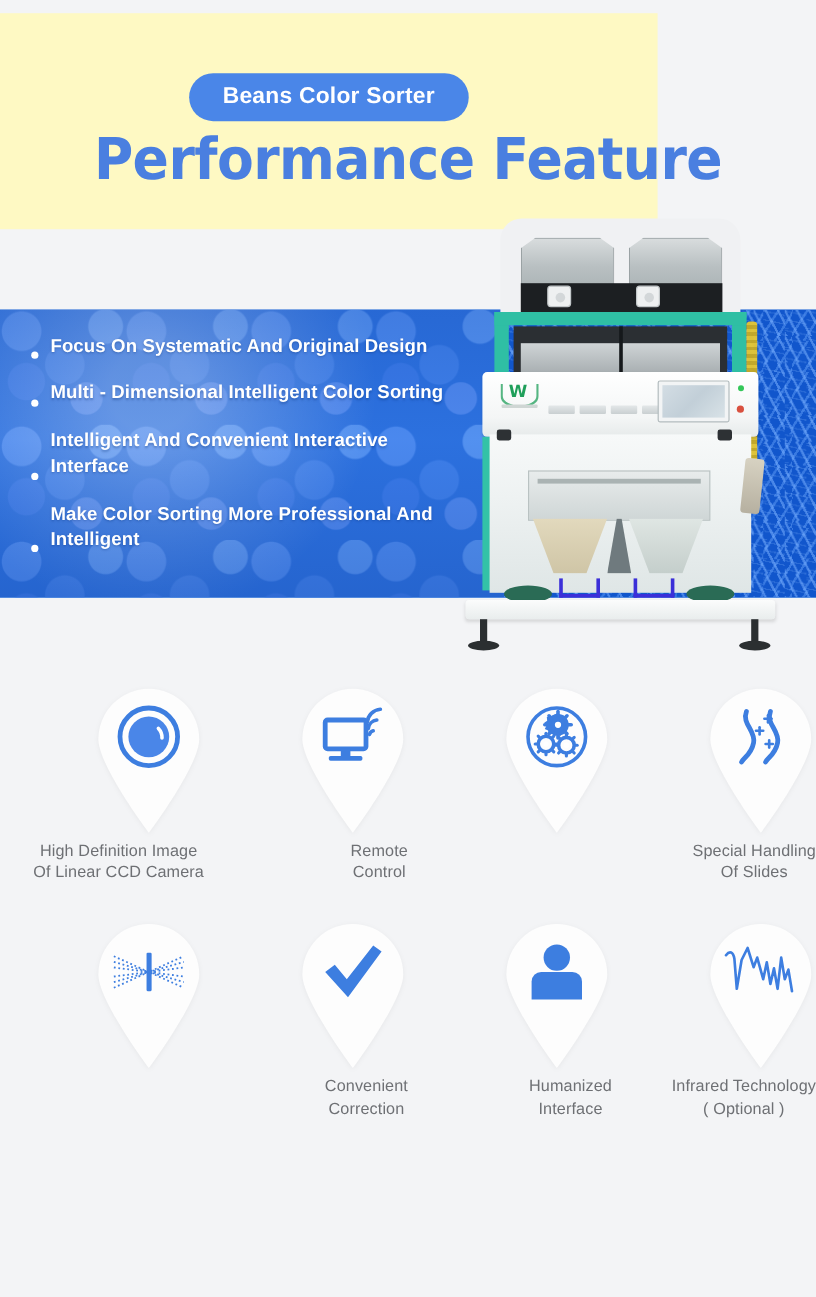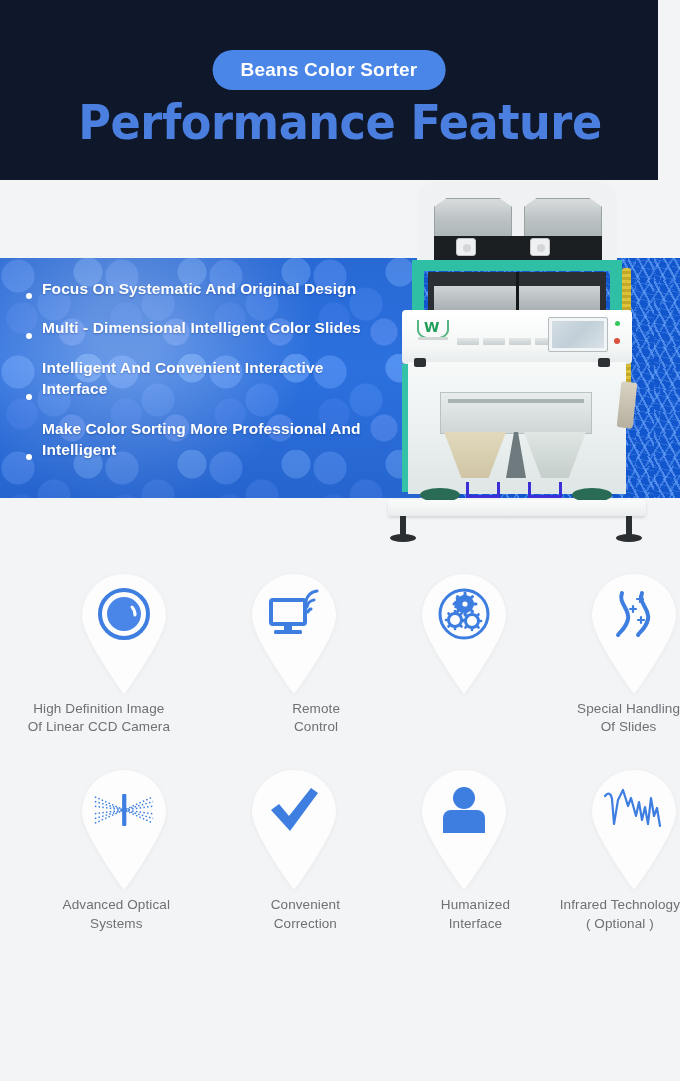--- a/index.html
+++ b/index.html
@@ -12,22 +12,22 @@
   }
   #page{
     position:relative;
     width:680px; height:1081px;
     background:#f3f4f6;
     overflow:hidden;
   }
 
   
   .header{
-    position:absolute; left:0; top:0; width:658px; height:180px;
-    background:#0f172a;
+    position:absolute; left:0; top:11px; width:548px; height:180px;
+    background:#fef9c3;
   }
   .badge{
     position:absolute; left:50%; top:50px; transform:translateX(-50%);
     background:#4a86e8;
     color:#ffffff;
     border-radius:22px;
     padding:10px 28px 11px;
     font-size:19px;
     font-weight:bold;
     letter-spacing:.2px;
@@ -353,21 +353,21 @@
     <div class="rice-tex"></div>
   </div>
 
   <div class="feature-list">
     <div class="feature-item">
       <span class="bullet"></span>
       <span class="feature-text">Focus On Systematic And Original Design</span>
     </div>
     <div class="feature-item">
       <span class="bullet"></span>
-      <span class="feature-text">Multi - Dimensional Intelligent Color Slides</span>
+      <span class="feature-text">Multi - Dimensional Intelligent Color Sorting</span>
     </div>
     <div class="feature-item">
       <span class="bullet"></span>
       <span class="feature-text">Intelligent And Convenient Interactive Interface</span>
     </div>
     <div class="feature-item">
       <span class="bullet"></span>
       <span class="feature-text">Make Color Sorting More Professional And Intelligent</span>
     </div>
   </div>
@@ -560,22 +560,20 @@
                 <path d="M2 13 L33 22 L64 13"></path>
                 <path d="M2 18 L33 22 L64 18"></path>
                 <path d="M2 26 L33 22 L64 26"></path>
                 <path d="M2 31 L33 22 L64 31"></path>
                 <path d="M2 36 L33 22 L64 36"></path>
               </g>
               <rect x="31" y="5" width="4.5" height="34" rx="1" fill="#3d7ee0"></rect>
             </svg>
           </span>
         </div>
-        <div class="pin-label">Advanced Optical
-Systems</div>
       </div>
 
       <div class="pin-cell">
         <div class="pin">
           <svg class="pin-shape" viewBox="0 0 92 122">
             <path d="M46 122 C46 122 88 66 88 44 A42 42 0 1 0 4 44 C4 66 46 122 46 122 Z" fill="#fdfdfd"></path>
           </svg>
           <span class="pin-icon">
             <svg width="56" height="50" viewBox="0 0 56 50">
               <path d="M5 25 L13 19 L23 31 L45 3 L52 8 L24 46 Z" fill="#3d7ee0"></path>

